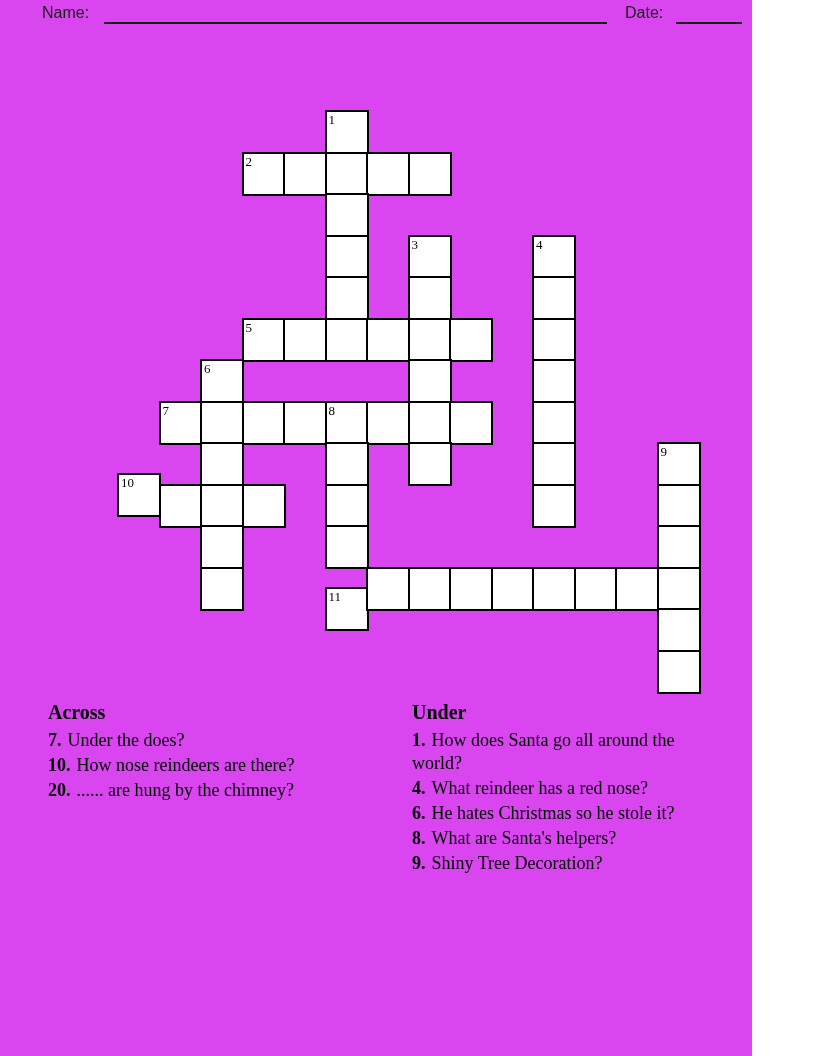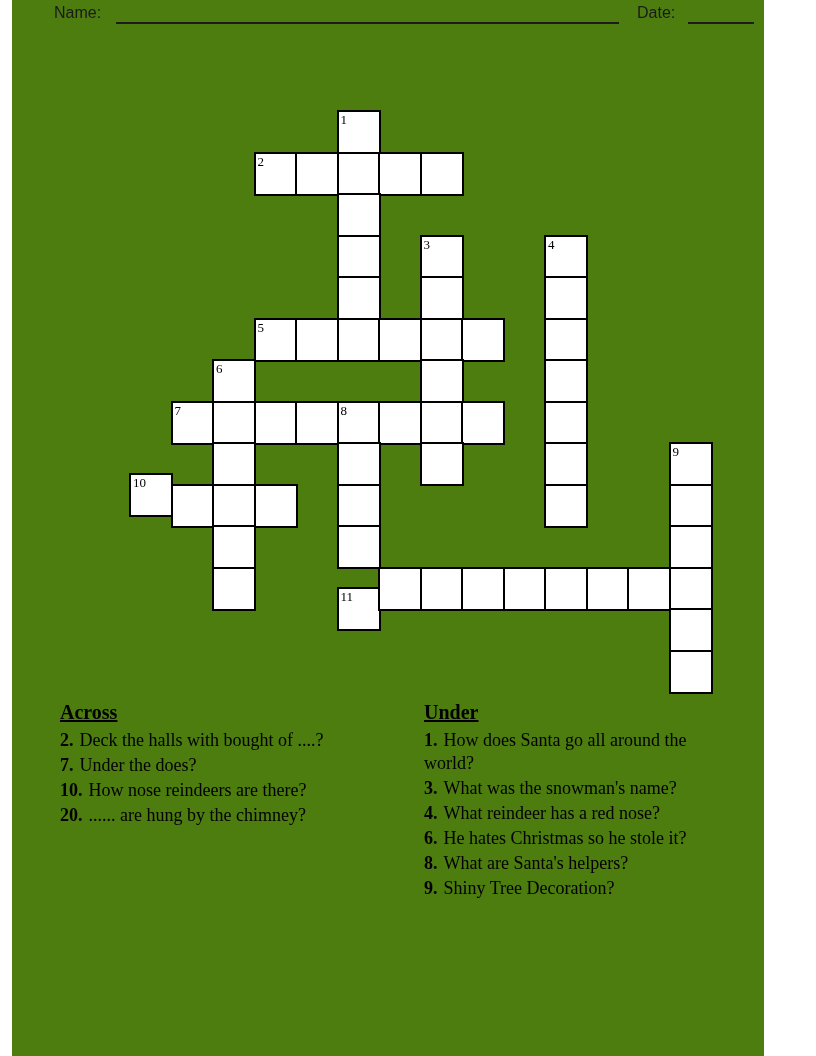--- a/index.html
+++ b/index.html
@@ -1,24 +1,23 @@
 <!DOCTYPE html>
 <html><head>
 <meta charset="utf-8">
 <style>
   html, body { margin: 0; padding: 0; background: #ffffff; }
   .page {
     position: relative;
     width: 752px;
     height: 1056px;
-    background: #4d7c0f;
+    background: #d946ef;
     font-family: "Liberation Serif", "DejaVu Serif", serif;
     color: #000000;
     overflow: hidden;
-    margin-left: 12px;
   }
 
   
   .hdr-label {
     position: absolute;
     top: 3px;
     font: 16px/20px "Liberation Sans", "DejaVu Sans", sans-serif;
     color: #1a1a1a;
   }
   .lbl-name { left: 42px; }
@@ -71,21 +70,20 @@
     color: #000000;
   }
 
   
   .clue-col { position: absolute; top: 700px; }
   .clues-across { left: 48px;  width: 300px; }
   .clues-down   { left: 412px; width: 312px; }
   .clue-heading {
     margin: 0 0 5px 0;
     font: 700 20px/24px "Liberation Serif", "DejaVu Serif", serif;
-    text-decoration: underline;
     color: #000000;
   }
   .clue {
     margin: 0 0 2.5px 0;
     font: 400 18px/22.5px "Liberation Serif", "DejaVu Serif", serif;
     color: #000000;
   }
   .clue .num { font-weight: 700; margin-right: 6px; }
 </style>
 </head>
@@ -178,29 +176,27 @@
       <div class="cell" style="left: 415px; top: 456.5px;"></div>
       <div class="cell" style="left: 456.5px; top: 456.5px;"></div>
       <div class="cell" style="left: 498px; top: 456.5px;"></div>
       <div class="cell" style="left: 539.5px; top: 456.5px;"></div>
       <div class="cell" style="left: 539.5px; top: 498px;"></div>
       <div class="cell" style="left: 539.5px; top: 539.5px;"></div>
     </div>
 
   <div class="clue-col clues-across">
     <h2 class="clue-heading">Across</h2>
-    <p class="clue"><b class="num">2.</b><span>Deck the halls with bought of ....?</span></p>
     <p class="clue"><b class="num">7.</b><span>Under the does?</span></p>
     <p class="clue"><b class="num">10.</b><span>How nose reindeers are there?</span></p>
     <p class="clue"><b class="num">20.</b><span>...... are hung by the chimney?</span></p>
   </div>
 
   <div class="clue-col clues-down">
     <h2 class="clue-heading">Under</h2>
     <p class="clue"><b class="num">1.</b><span>How does Santa go all around the world?</span></p>
-    <p class="clue"><b class="num">3.</b><span>What was the snowman's name?</span></p>
     <p class="clue"><b class="num">4.</b><span>What reindeer has a red nose?</span></p>
     <p class="clue"><b class="num">6.</b><span>He hates Christmas so he stole it?</span></p>
     <p class="clue"><b class="num">8.</b><span>What are Santa's helpers?</span></p>
     <p class="clue"><b class="num">9.</b><span>Shiny Tree Decoration?</span></p>
   </div>
 
 </div>
 
 </body></html>

